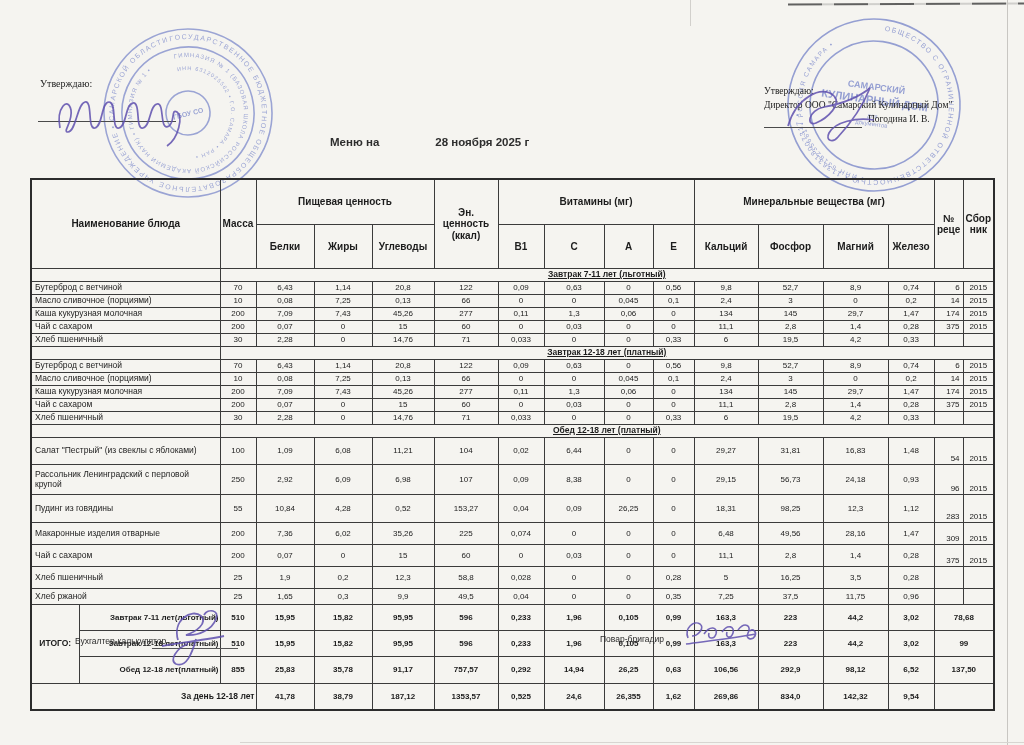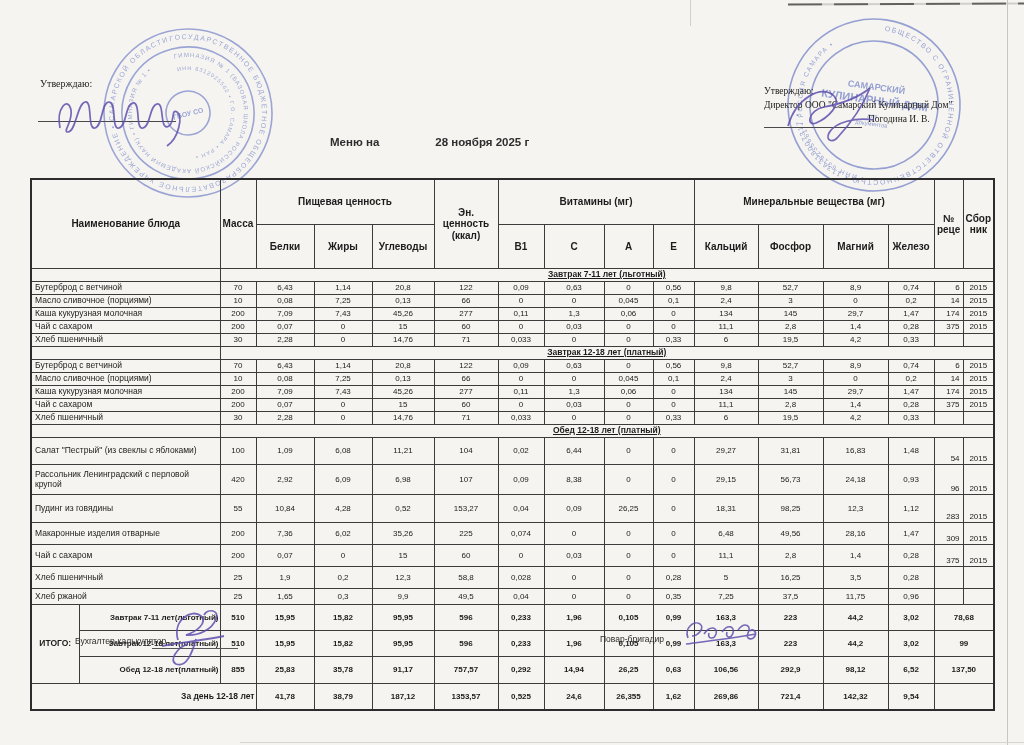--- a/index.html
+++ b/index.html
@@ -389,21 +389,21 @@
           <td class="num">0</td>
           <td class="num">29,27</td>
           <td class="num">31,81</td>
           <td class="num">16,83</td>
           <td class="num">1,48</td>
           <td class="num recipe vb">54</td>
           <td class="num vb">2015</td>
         </tr>
         <tr style="height: 30px; margin-top: 36px;">
           <td class="name" colspan="2">Рассольник Ленинградский с перловой крупой</td>
-          <td class="num">420</td>
+          <td class="num">250</td>
           <td class="num">2,92</td>
           <td class="num">6,09</td>
           <td class="num">6,98</td>
           <td class="num">107</td>
           <td class="num">0,09</td>
           <td class="num">8,38</td>
           <td class="num">0</td>
           <td class="num">0</td>
           <td class="num">29,15</td>
           <td class="num">56,73</td>
@@ -558,21 +558,21 @@
           <td class="tlabel day" colspan="3">За день 12-18 лет</td>
           <td class="num">41,78</td>
           <td class="num">38,79</td>
           <td class="num">187,12</td>
           <td class="num">1353,57</td>
           <td class="num">0,525</td>
           <td class="num">24,6</td>
           <td class="num">26,355</td>
           <td class="num">1,62</td>
           <td class="num">269,86</td>
-          <td class="num">721,4</td>
+          <td class="num">834,0</td>
           <td class="num">142,32</td>
           <td class="num">9,54</td>
           <td class="num" colspan="2"></td>
         </tr>
       </tbody>
   </table>
 
   <div class="abs acct-label">Бухгалтер-калькулятор</div>
   <div class="abs acct-line"></div>
   <div class="abs" style="left:148px;top:606px;">

